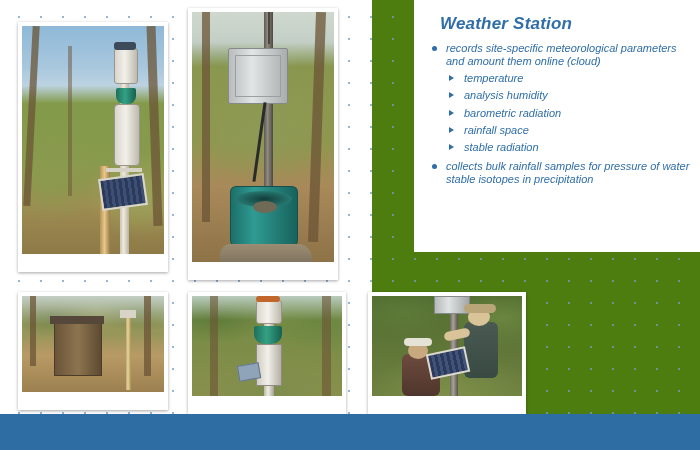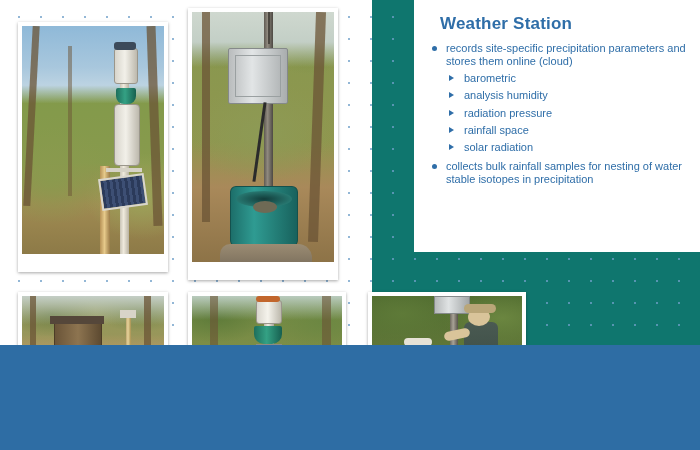--- a/index.html
+++ b/index.html
@@ -9,23 +9,24 @@
   body {
     width: 700px;
     height: 450px;
     overflow: hidden;
     font-family: "Liberation Sans", sans-serif;
     background: #2e6da4;
   }
   .slide {
     position: relative;
     width: 700px;
-    height: 345px;
-    background: #0f766e;
+    height: 414px;
+    background: #4d7c0f;
     overflow: hidden;
+    font-style: italic;
   }
   
   .dot-layer {
     position: absolute;
     inset: 0;
     background-image: radial-gradient(#6f9fc8 1px, transparent 1.2px);
     background-size: 22px 22px;
     background-position: 8px 6px;
     opacity: 0.75;
   }
@@ -330,46 +331,46 @@
       <div style="position:absolute;left:56px;top:54px;width:36px;height:22px;background:repeating-linear-gradient(90deg,#2b3a5a 0 3px,#41537a 3px 6px);border:2px solid #dcdad2;transform:rotate(-12deg);"></div>
     </div>
   </div>
 
   <div class="card">
     <div class="card-title">Weather Station</div>
 
     <ul class="lv1">
       <li>
         <span class="bullet"></span>
-        <span>records site-specific precipitation parameters and stores them online (cloud)</span>
+        <span>records site-specific meteorological parameters and amount them online (cloud)</span>
         <ul class="lv2">
           <li>
             <span class="tri"></span>
-            <span>barometric</span>
+            <span>temperature</span>
           </li>
           <li>
             <span class="tri"></span>
             <span>analysis humidity</span>
           </li>
           <li>
             <span class="tri"></span>
-            <span>radiation pressure</span>
+            <span>barometric radiation</span>
           </li>
           <li>
             <span class="tri"></span>
             <span>rainfall space</span>
           </li>
           <li>
             <span class="tri"></span>
-            <span>solar radiation</span>
+            <span>stable radiation</span>
           </li>
         </ul>
       </li>
 
       <li>
         <span class="bullet"></span>
-        <span>collects bulk rainfall samples for nesting of water stable isotopes in precipitation</span>
+        <span>collects bulk rainfall samples for pressure of water stable isotopes in precipitation</span>
       </li>
 
     </ul>
   </div>
 
 </div>
 
 </body></html>

